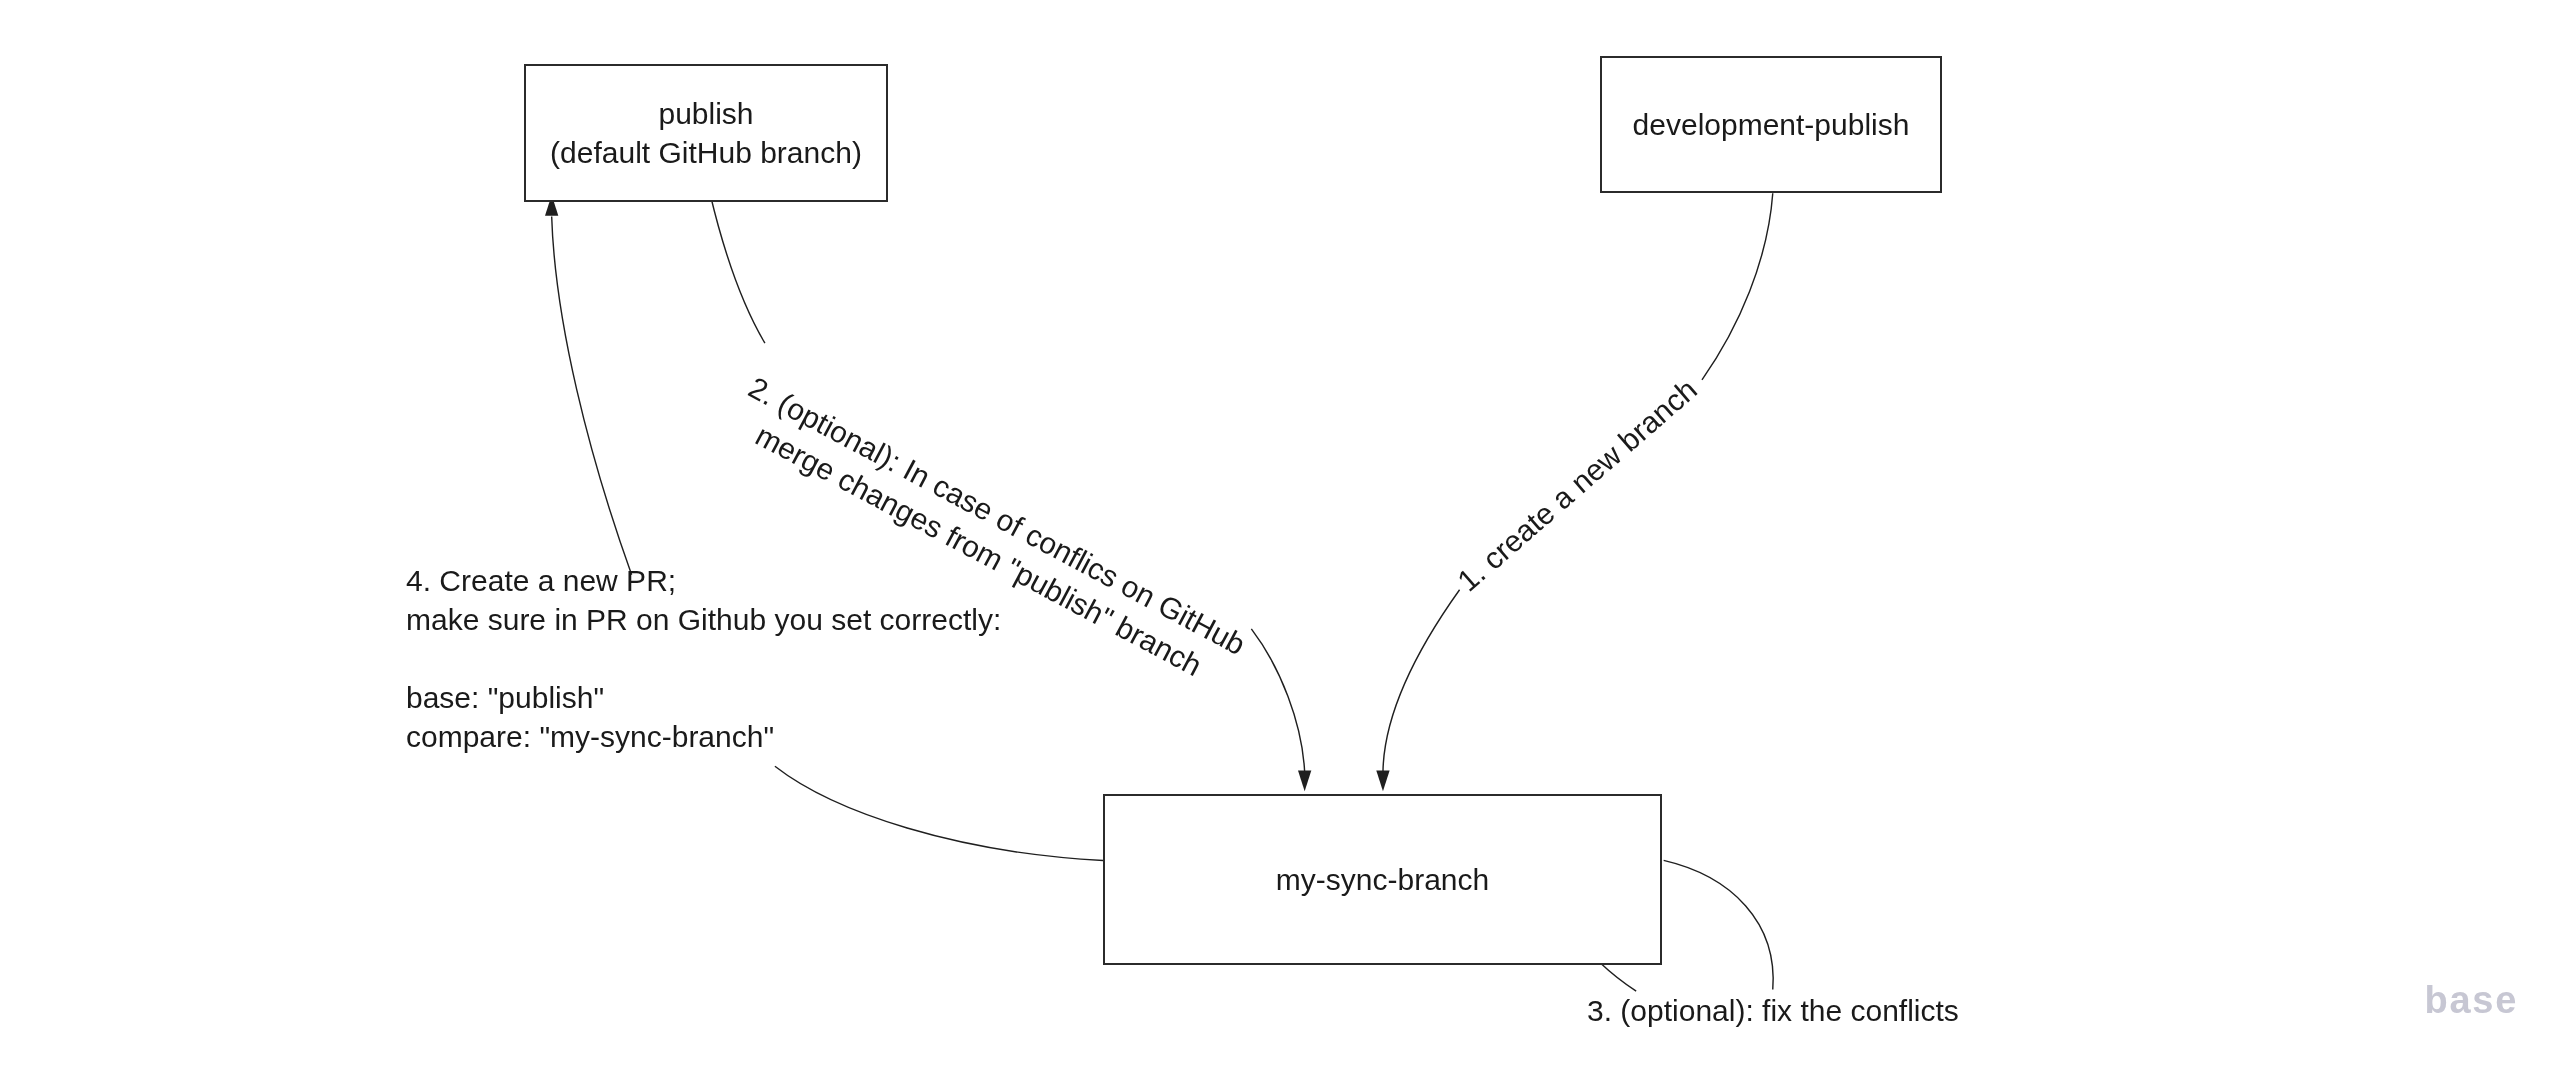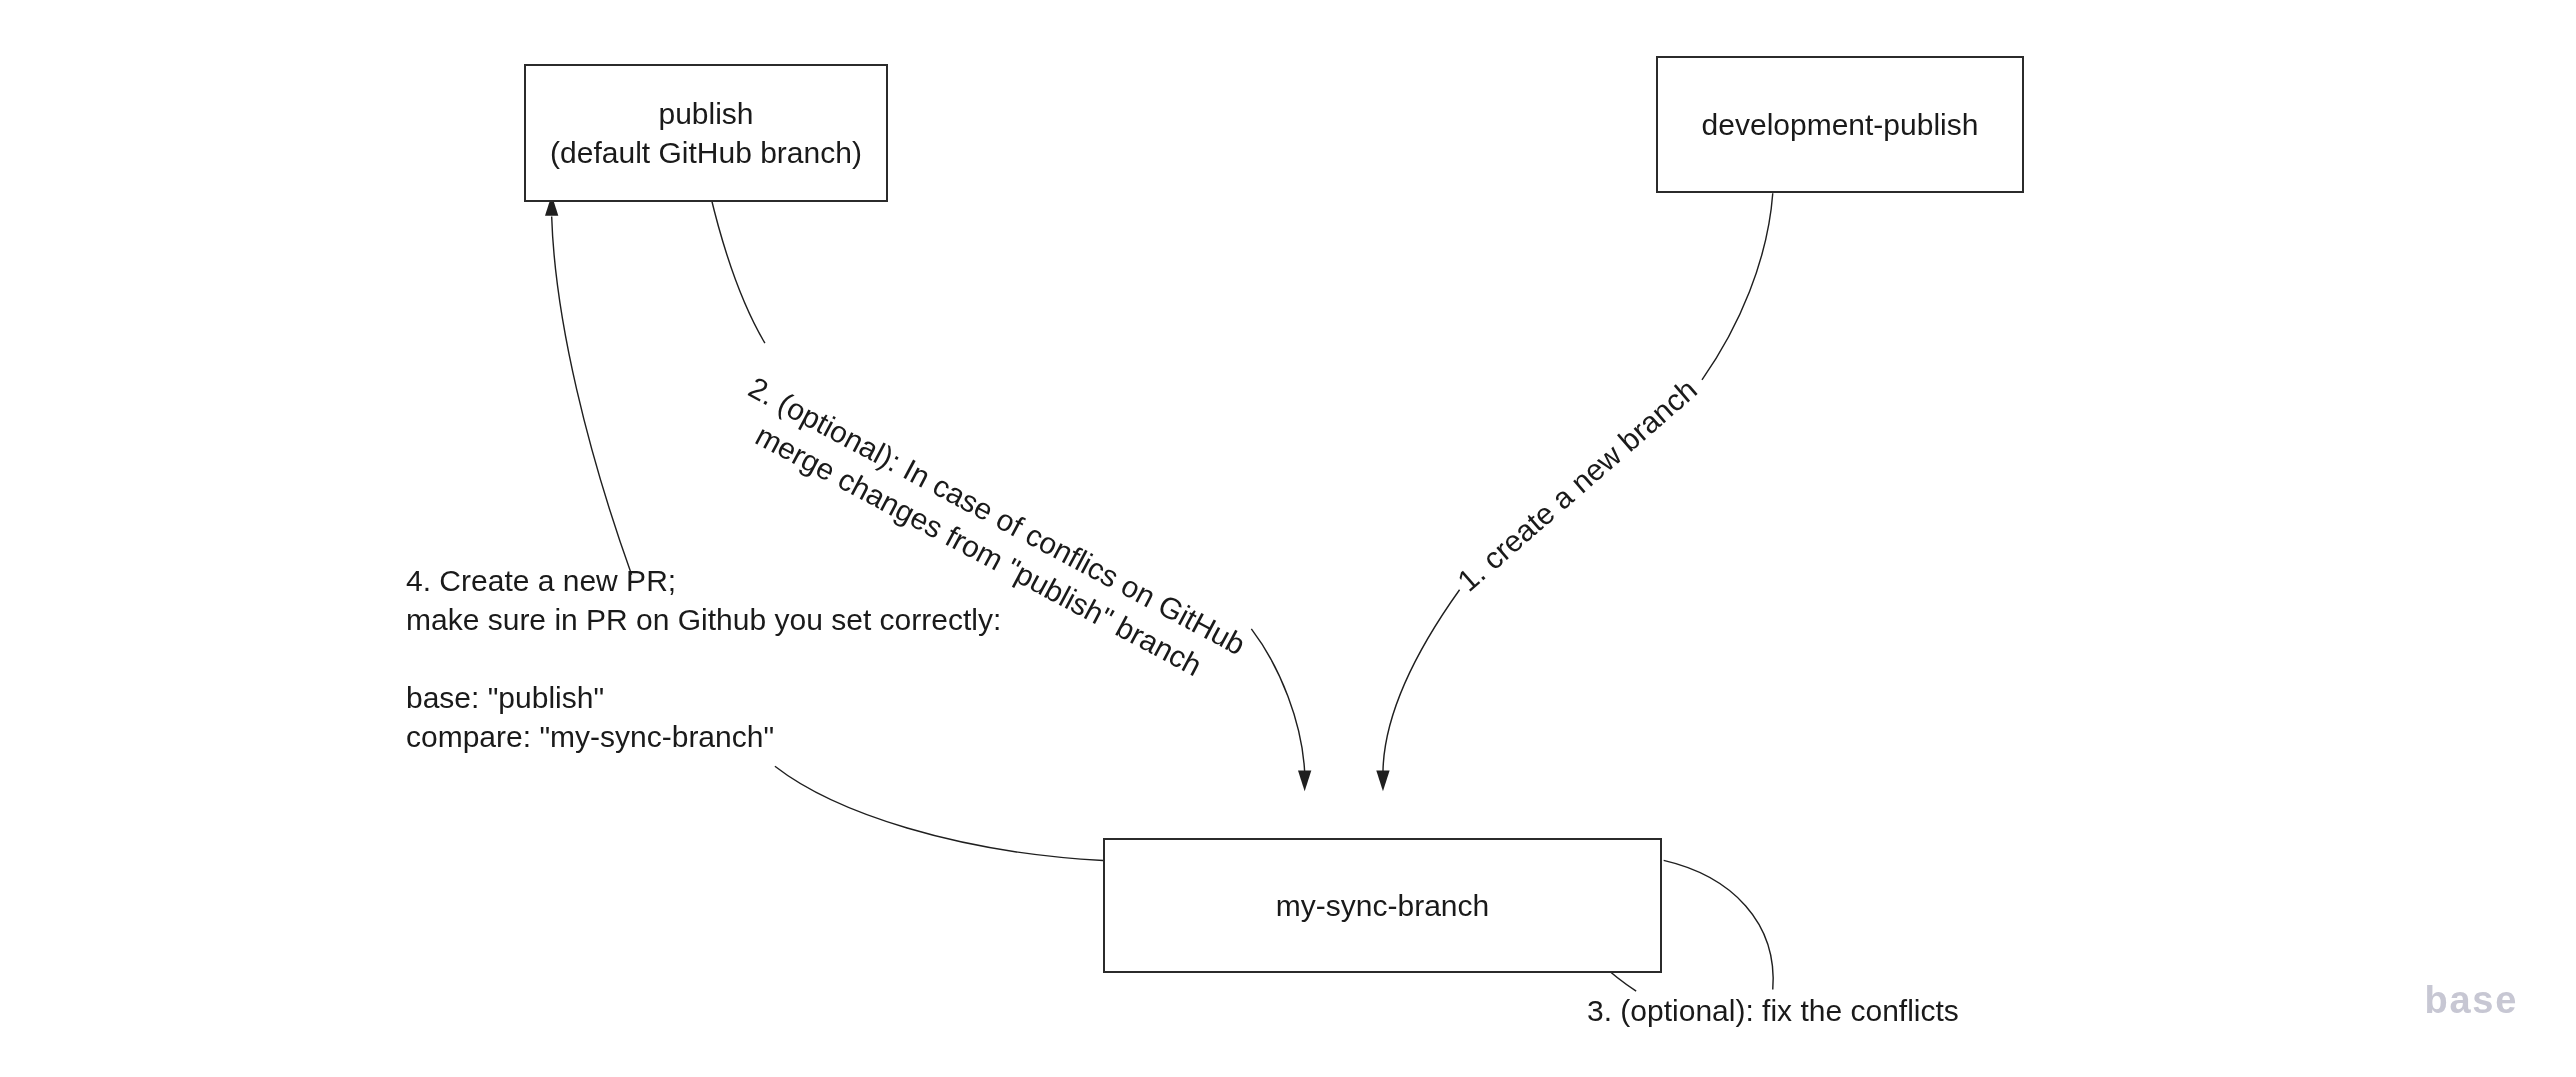--- a/index.html
+++ b/index.html
@@ -33,22 +33,22 @@
     background: #ffffff;
     display: flex;
     align-items: center;
     justify-content: center;
     text-align: center;
     font-size: 30px;
     line-height: 39px;
     white-space: pre-line;
   }
   .node-publish { left: 524px; top: 64px;  width: 364px; height: 138px; }
-  .node-dev     { left: 1656px; top: 56px; width: 368px; height: 137px; }
-  .node-sync    { left: 1103px; top: 838px; width: 559px; height: 135px; }
+  .node-dev     { left: 1600px; top: 56px; width: 342px; height: 137px; }
+  .node-sync    { left: 1103px; top: 794px; width: 559px; height: 171px; }
 
   .edge-label {
     position: absolute;
     font-size: 30px;
     line-height: 39px;
     white-space: pre-line;
   }
   .edge-label-1 {
     left: 1577px; top: 485px;
     transform: translate(-50%, -50%) rotate(-41deg);

